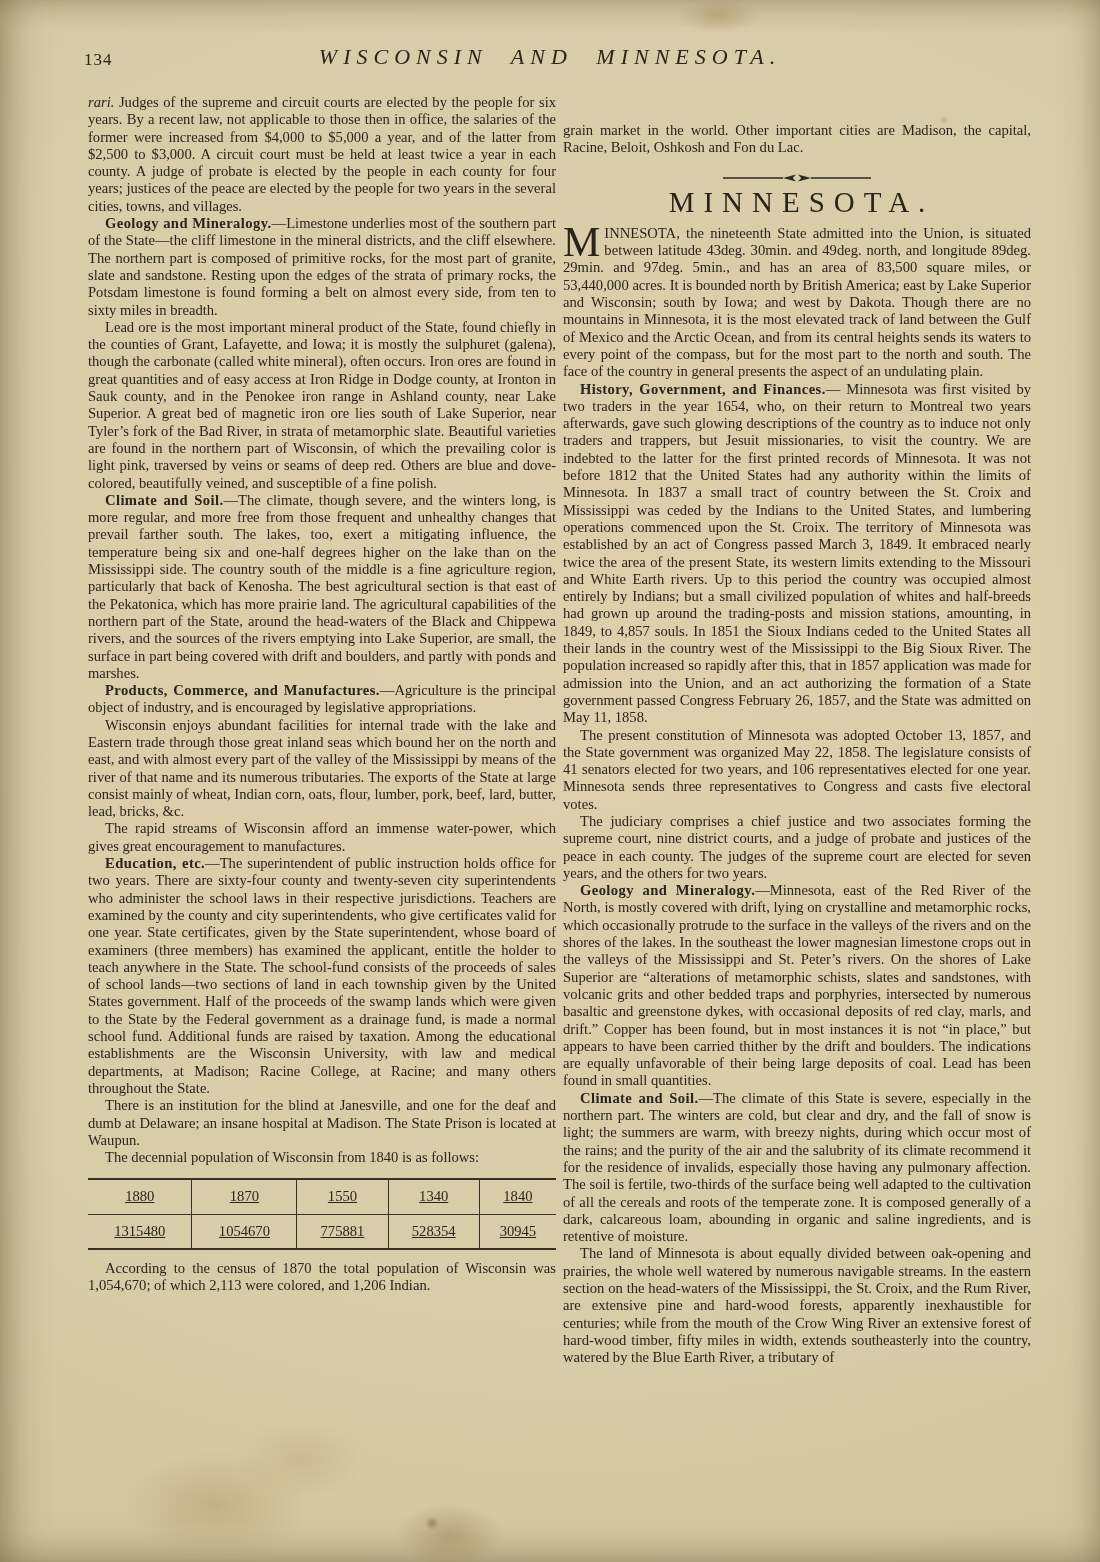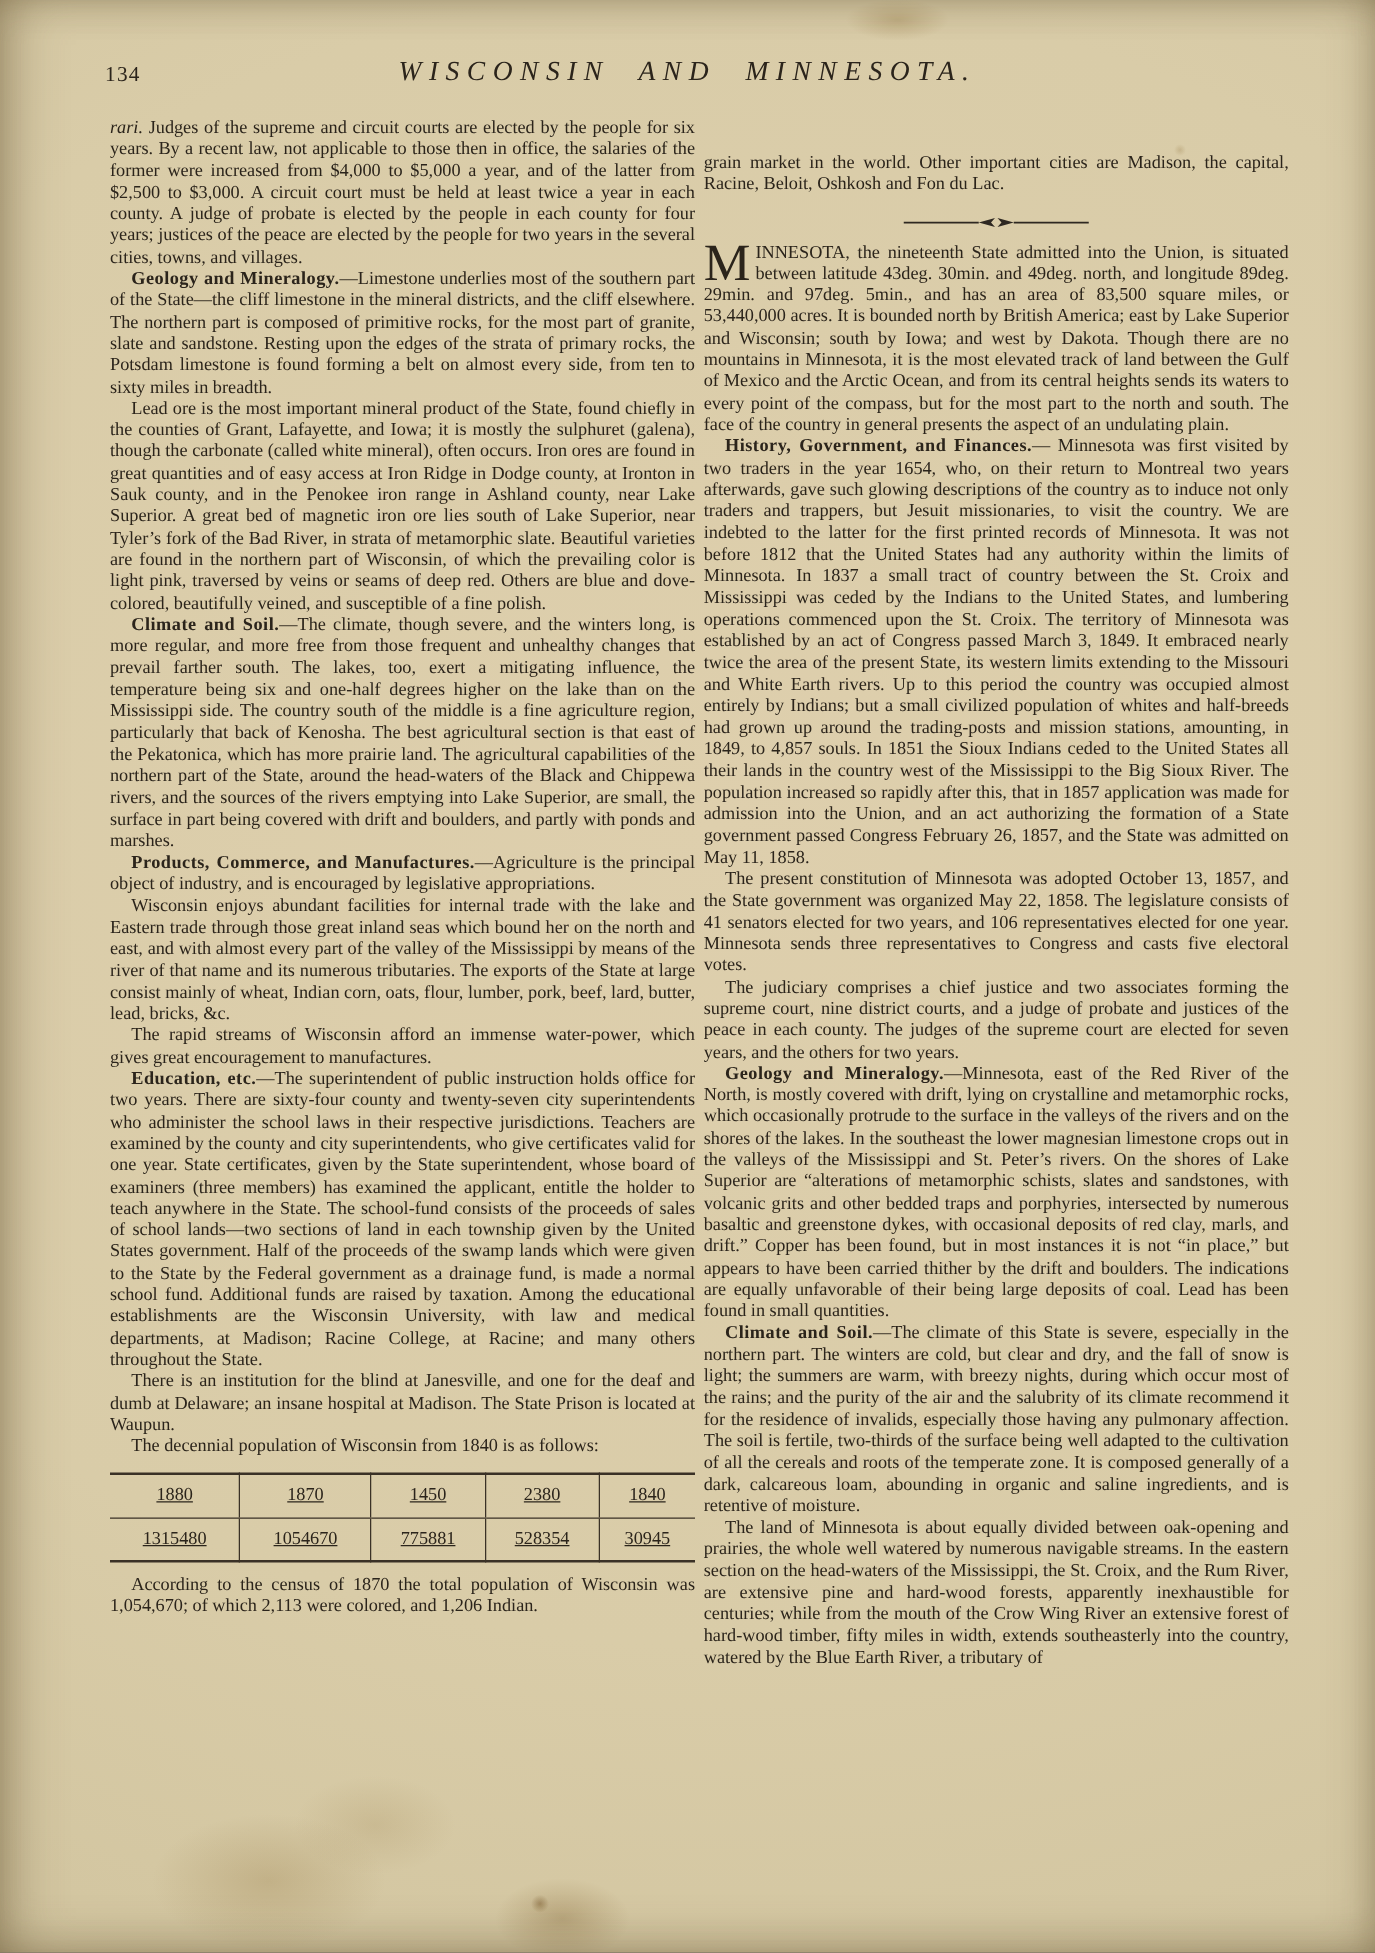--- a/index.html
+++ b/index.html
@@ -52,22 +52,22 @@
     <p class="indent"><span>The rapid streams of Wisconsin afford an immense water-power, which gives great encouragement to manufactures.</span></p>
     <p class="indent"><span class="runhead">Education, etc.</span><span>—The superintendent of public instruction holds office for two years.  There are sixty-four county and twenty-seven city superintendents who administer the school laws in their respective jurisdictions.  Teachers are examined by the county and city superintendents, who give certificates valid for one year. State certificates, given by the State superintendent, whose board of examiners (three members) has examined the applicant, entitle the holder to teach anywhere in the State.  The school-fund consists of the proceeds of sales of school lands—two sections of land in each township given by the United States government.  Half of the proceeds of the swamp lands which were given to the State by the Federal government as a drainage fund, is made a normal school fund.  Additional funds are raised by taxation.  Among the educational establishments are the Wisconsin University, with law and medical departments, at Madison; Racine College, at Racine; and many others throughout the State.</span></p>
     <p class="indent"><span>There is an institution for the blind at Janesville, and one for the deaf and dumb at Delaware; an insane hospital at Madison. The State Prison is located at Waupun.</span></p>
     <p class="indent"><span>The decennial population of Wisconsin from 1840 is as follows:</span></p>
 
     <table class="pop">
       <tbody>
           <tr class="hdr">
         <td>1880</td>
         <td>1870</td>
-        <td>1450</td>
-        <td>2380</td>
+        <td>1550</td>
+        <td>1340</td>
         <td>1840</td>
       </tr>
       <tr>
         <td>1315480</td>
         <td>1054670</td>
         <td>775881</td>
         <td>528354</td>
         <td>30945</td>
       </tr>
     </tbody>
@@ -81,20 +81,21 @@
 
     <div class="divider">
       <svg width="160" height="12" viewBox="0 0 160 12">
         <line x1="6" y1="6" x2="66" y2="6" stroke="#2e2821" stroke-width="1.4"></line>
         <line x1="94" y1="6" x2="154" y2="6" stroke="#2e2821" stroke-width="1.4"></line>
         <path d="M66 6 L79 2.4 L75.8 6 L79 9.6 Z" fill="#2e2821"></path>
         <path d="M94 6 L81 2.4 L84.2 6 L81 9.6 Z" fill="#2e2821"></path>
       </svg>
     </div>
 
+    <div class="section-title">MINNESOTA.</div>
 
     <p><span class="dropcap">M</span><span>INNESOTA, the nineteenth State admitted into the Union, is situated between latitude 43deg. 30min. and 49deg. north, and longitude 89deg. 29min. and 97deg. 5min., and has an area of 83,500 square miles, or 53,440,000 acres.  It is bounded north by British America; east by Lake Superior and Wisconsin; south by Iowa; and west by Dakota.  Though there are no mountains in Minnesota, it is the most elevated track of land between the Gulf of Mexico and the Arctic Ocean, and from its central heights sends its waters to every point of the compass, but for the most part to the north and south.  The face of the country in general presents the aspect of an undulating plain.</span></p>
     <p class="indent"><span class="runhead">History, Government, and Finances.</span><span>— Minnesota was first visited by two traders in the year 1654, who, on their return to Montreal two years afterwards, gave such glowing descriptions of the country as to induce not only traders and trappers, but Jesuit missionaries, to visit the country.  We are indebted to the latter for the first printed records of Minnesota.  It was not before 1812 that the United States had any authority within the limits of Minnesota.  In 1837 a small tract of country between the St. Croix and Mississippi was ceded by the Indians to the United States, and lumbering operations commenced upon the St. Croix. The territory of Minnesota was established by an act of Congress passed March 3, 1849.  It embraced nearly twice the area of the present State, its western limits extending to the Missouri and White Earth rivers.  Up to this period the country was occupied almost entirely by Indians; but a small civilized population of whites and half-breeds had grown up around the trading-posts and mission stations, amounting, in 1849, to 4,857 souls.  In 1851 the Sioux Indians ceded to the United States all their lands in the country west of the Mississippi to the Big Sioux River.  The population increased so rapidly after this, that in 1857 application was made for admission into the Union, and an act authorizing the formation of a State government passed Congress February 26, 1857, and the State was admitted on May 11, 1858.</span></p>
     <p class="indent"><span>The present constitution of Minnesota was adopted October 13, 1857, and the State government was organized May 22, 1858. The legislature consists of 41 senators elected for two years, and 106 representatives elected for one year.  Minnesota sends three representatives to Congress and casts five electoral votes.</span></p>
     <p class="indent"><span>The judiciary comprises a chief justice and two associates forming the supreme court, nine district courts, and a judge of probate and justices of the peace in each county.  The judges of the supreme court are elected for seven years, and the others for two years.</span></p>
     <p class="indent"><span class="runhead">Geology and Mineralogy.</span><span>—Minnesota, east of the Red River of the North, is mostly covered with drift, lying on crystalline and metamorphic rocks, which occasionally protrude to the surface in the valleys of the rivers and on the shores of the lakes.  In the southeast the lower magnesian limestone crops out in the valleys of the Mississippi and St. Peter’s rivers.  On the shores of Lake Superior are “alterations of metamorphic schists, slates and sandstones, with volcanic grits and other bedded traps and porphyries, intersected by numerous basaltic and greenstone dykes, with occasional deposits of red clay, marls, and drift.”  Copper has been found, but in most instances it is not “in place,” but appears to have been carried thither by the drift and boulders.  The indications are equally unfavorable of their being large deposits of coal. Lead has been found in small quantities.</span></p>
     <p class="indent"><span class="runhead">Climate and Soil.</span><span>—The climate of this State is severe, especially in the northern part.  The winters are cold, but clear and dry, and the fall of snow is light; the summers are warm, with breezy nights, during which occur most of the rains; and the purity of the air and the salubrity of its climate recommend it for the residence of invalids, especially those having any pulmonary affection.  The soil is fertile, two-thirds of the surface being well adapted to the cultivation of all the cereals and roots of the temperate zone.  It is composed generally of a dark, calcareous loam, abounding in organic and saline ingredients, and is retentive of moisture.</span></p>
     <p class="indent"><span>The land of Minnesota is about equally divided between oak-opening and prairies, the whole well watered by numerous navigable streams.  In the eastern section on the head-waters of the Mississippi, the St. Croix, and the Rum River, are extensive pine and hard-wood forests, apparently inexhaustible for centuries; while from the mouth of the Crow Wing River an extensive forest of hard-wood timber, fifty miles in width, extends southeasterly into the country, watered by the Blue Earth River, a tributary of</span></p>
   </div>
 

